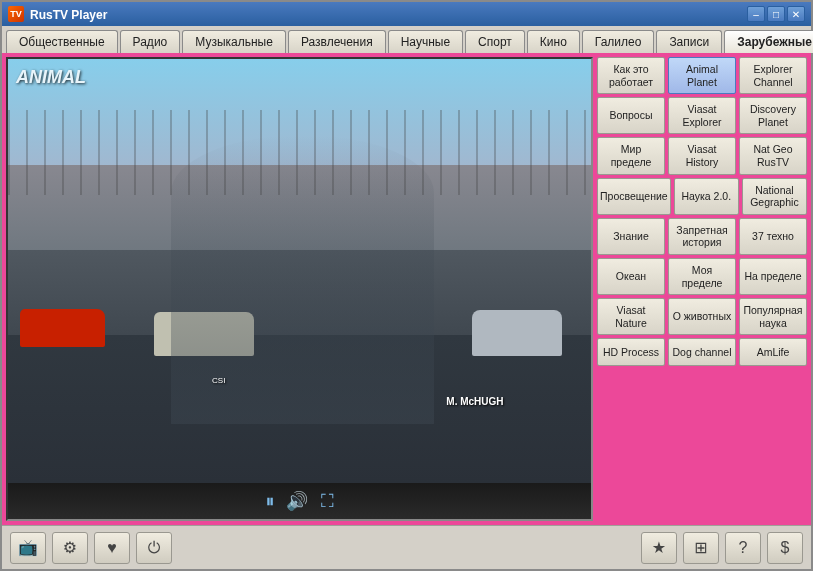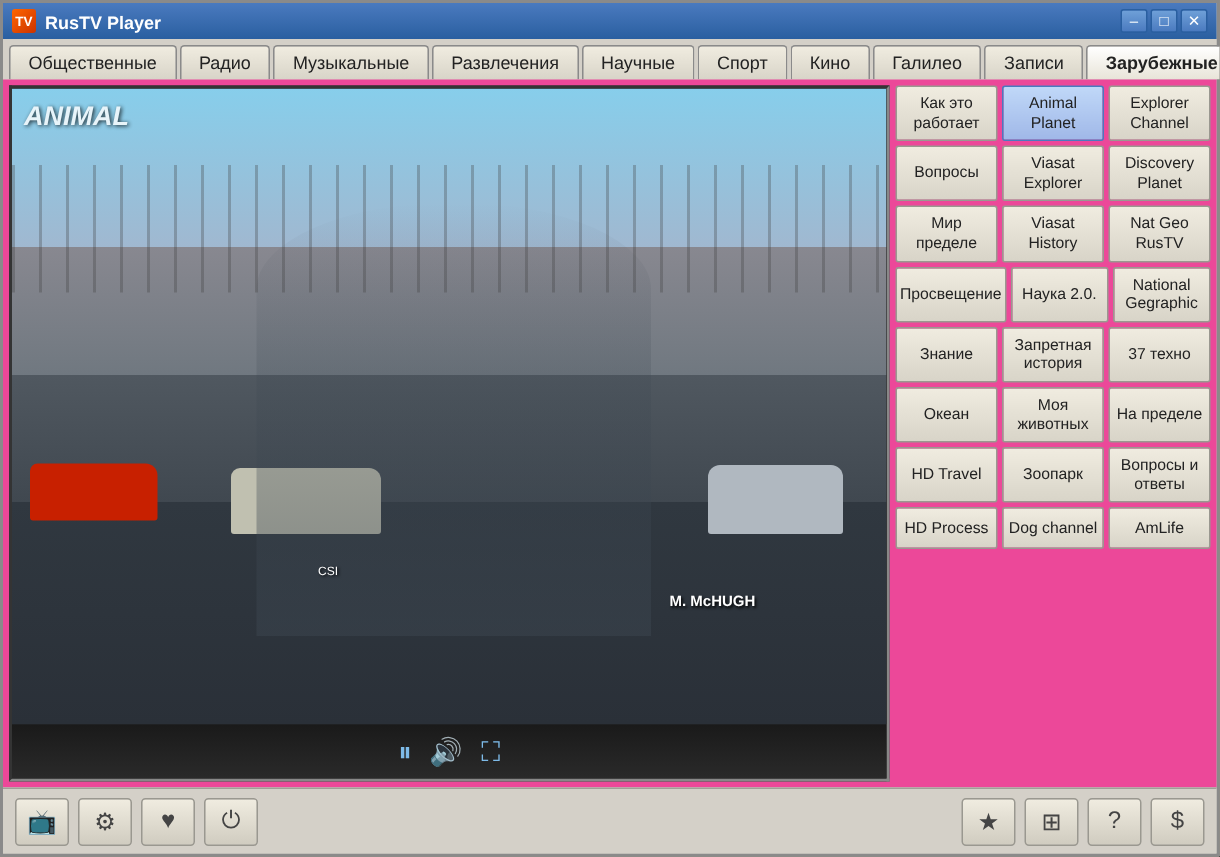--- a/index.html
+++ b/index.html
@@ -296,30 +296,30 @@
       </div>
 
       <div class="ch-row">
         <div class="ch-btn">Знание</div>
         <div class="ch-btn">Запретная история</div>
         <div class="ch-btn">37 техно</div>
       </div>
 
       <div class="ch-row">
         <div class="ch-btn">Океан</div>
-        <div class="ch-btn">Моя животных</div>
+        <div class="ch-btn">Моя пределе</div>
         <div class="ch-btn">На пределе</div>
       </div>
 
-
-      <div class="ch-row">
-        <div class="ch-btn">HD Travel</div>
-        <div class="ch-btn">Зоопарк</div>
-        <div class="ch-btn">Вопросы и ответы</div>
-      </div>
+      <div class="ch-row">
+        <div class="ch-btn">Viasat Nature</div>
+        <div class="ch-btn">О животных</div>
+        <div class="ch-btn">Популярная наука</div>
+      </div>
+
 
       <div class="ch-row">
         <div class="ch-btn">HD Process</div>
         <div class="ch-btn">Dog channel</div>
         <div class="ch-btn">AmLife</div>
       </div>
     </div>
   </div>
 
   <div class="bottom-bar">

